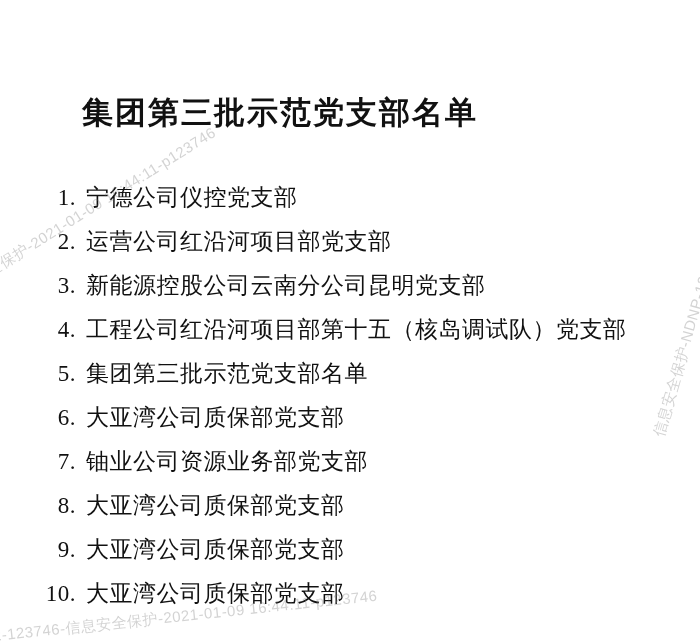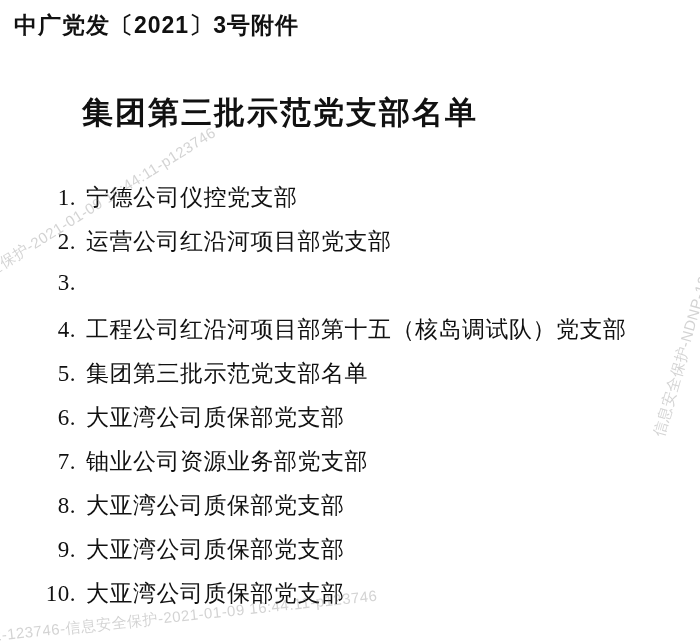--- a/index.html
+++ b/index.html
@@ -103,38 +103,38 @@
     left: -6px;
     transform: rotate(-6deg);
     transform-origin: left bottom;
   }
 </style>
 </head>
 <body>
 
 <div class="page">
 
-  <div class="doc-header">中广党发〔2021〕3号附件</div>
 
   <div class="doc-title">集团第三批示范党支部名单</div>
 
   <div class="list">
 
     <div class="list-item">
       <span class="item-num">1.</span>
       <span class="item-text">宁德公司仪控党支部</span>
     </div>
 
     <div class="list-item">
       <span class="item-num">2.</span>
       <span class="item-text">运营公司红沿河项目部党支部</span>
     </div>
 
     <div class="list-item">
       <span class="item-num">3.</span>
+      <span class="item-text">新能源控股公司云南分公司昆明党支部</span>
     </div>
 
     <div class="list-item">
       <span class="item-num">4.</span>
       <span class="item-text">工程公司红沿河项目部第十五（核岛调试队）党支部</span>
     </div>
 
     <div class="list-item">
       <span class="item-num">5.</span>
       <span class="item-text">集团第三批示范党支部名单</span>

